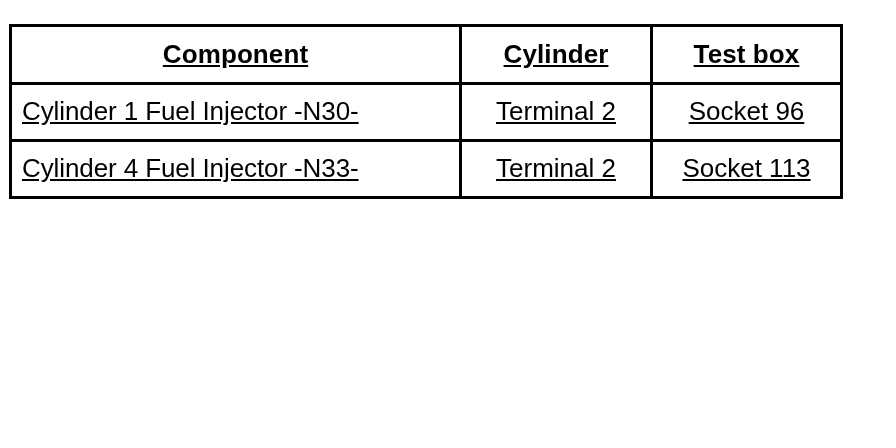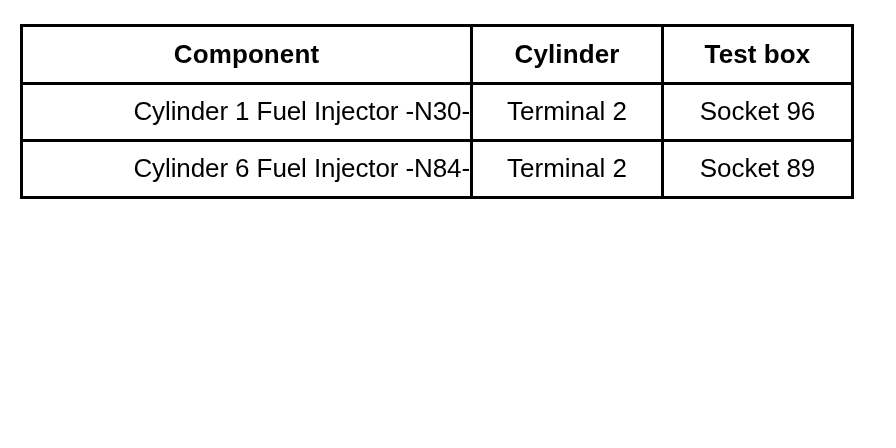--- a/index.html
+++ b/index.html
@@ -15,26 +15,27 @@
     color: #000000;
   }
   #page {
     position: relative;
     width: 896px;
     height: 448px;
     background: #ffffff;
   }
   #wiring-table {
     position: absolute;
-    left: 20px;
+    left: 9px;
     top: 24px;
     width: 831px;
     border-collapse: collapse;
     table-layout: fixed;
     background: #ffffff;
+    text-decoration: underline;
   }
   #wiring-table col.col-component { width: 450px; }
   #wiring-table col.col-connector { width: 191px; }
   #wiring-table col.col-testbox   { width: 190px; }
 
   #wiring-table th,
   #wiring-table td {
     border: 3px solid #000000;
     font-size: 26px;
     line-height: 1.05;
@@ -49,21 +50,21 @@
     text-align: center;
     vertical-align: middle;
     letter-spacing: 0.1px;
   }
   #wiring-table tbody td {
     height: 54px;
     font-weight: normal;
     vertical-align: middle;
   }
   #wiring-table tbody td.cell-component {
-    text-align: right;
+    text-align: left;
     padding-left: 10px;
     letter-spacing: -0.1px;
   }
   #wiring-table tbody td.cell-connector,
   #wiring-table tbody td.cell-testbox {
     text-align: center;
   }
 </style>
 </head>
 <body>
@@ -83,20 +84,20 @@
         <th class="head-testbox">Test box</th>
       </tr>
     </thead>
     <tbody>
       <tr>
         <td class="cell-component">Cylinder 1 Fuel Injector -N30-</td>
         <td class="cell-connector">Terminal 2</td>
         <td class="cell-testbox">Socket 96</td>
       </tr>
       <tr>
-        <td class="cell-component">Cylinder 6 Fuel Injector -N84-</td>
+        <td class="cell-component">Cylinder 4 Fuel Injector -N33-</td>
         <td class="cell-connector">Terminal 2</td>
-        <td class="cell-testbox">Socket 89</td>
+        <td class="cell-testbox">Socket 113</td>
       </tr>
     </tbody>
   </table>
 
 </div>
 
 </body></html>

